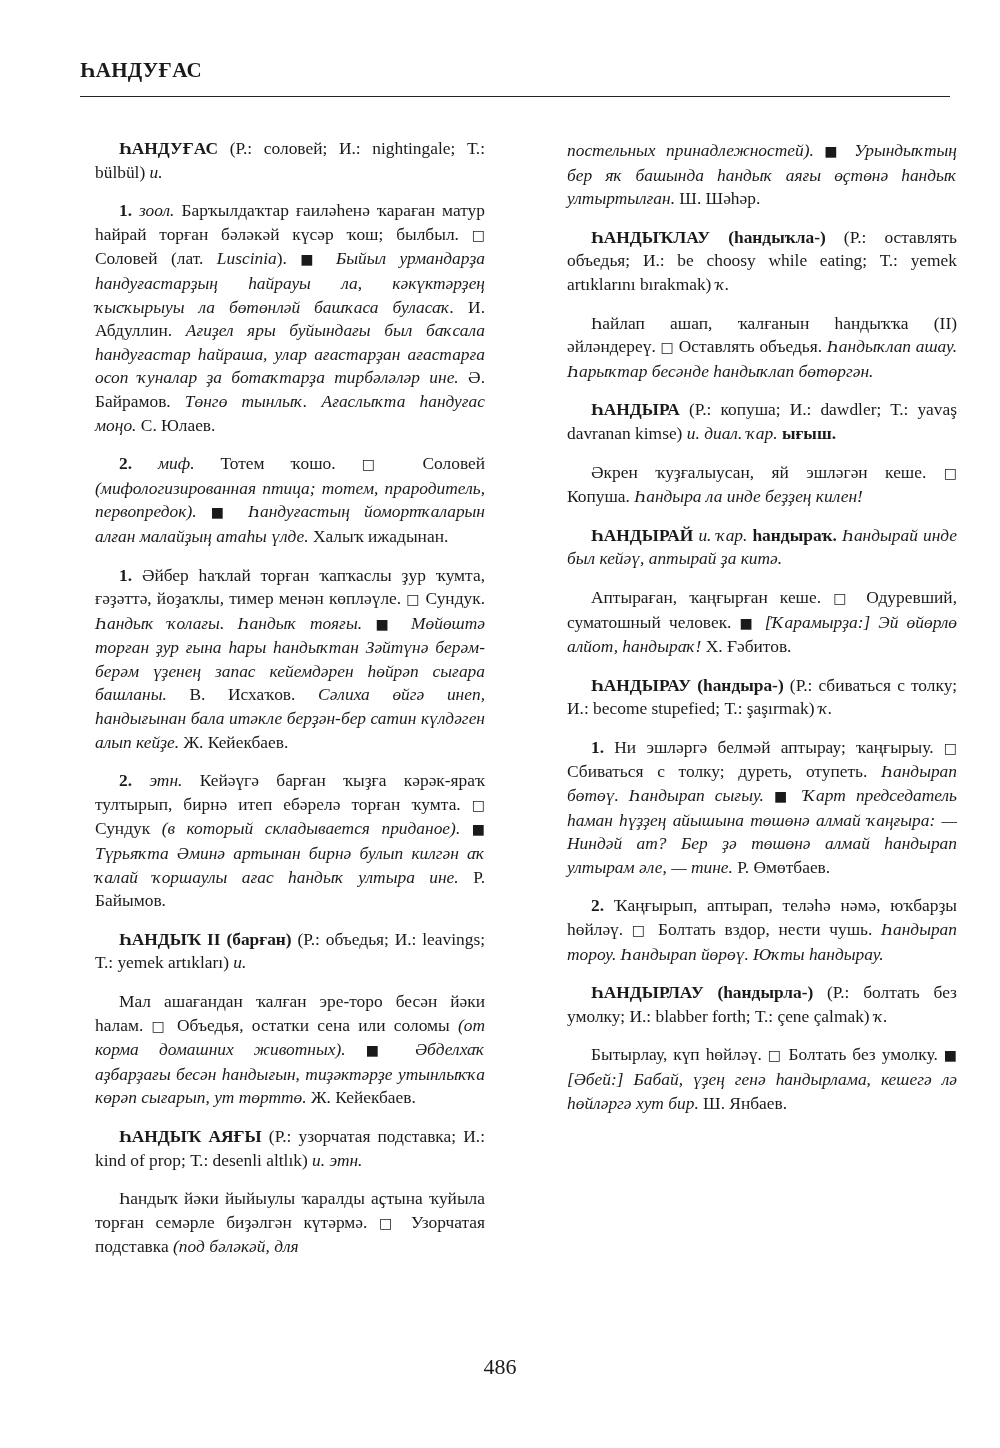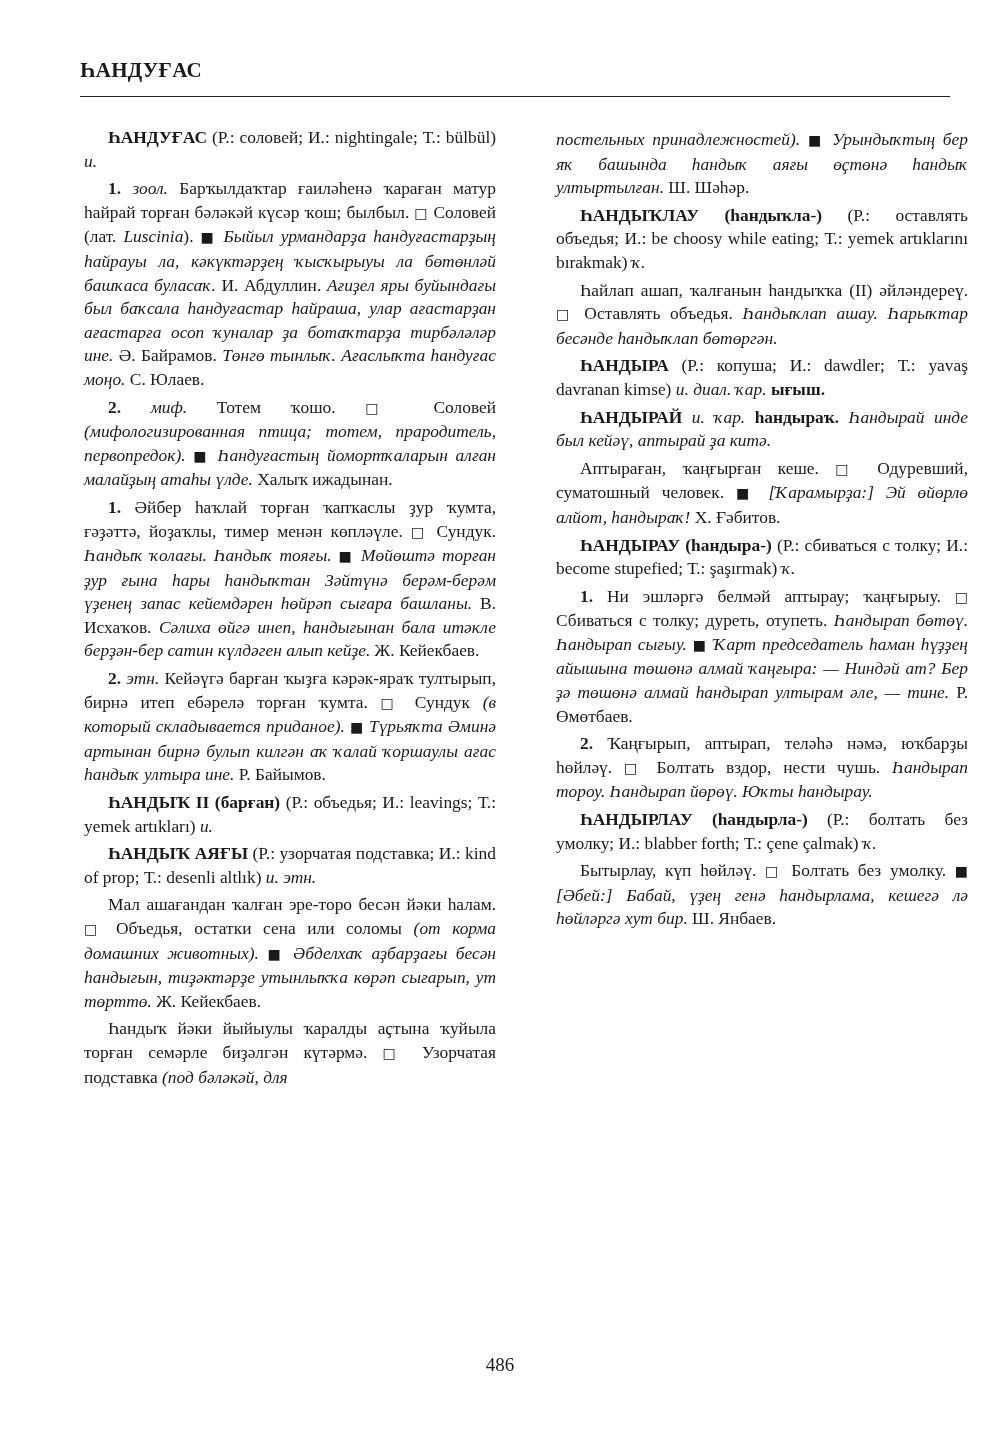--- a/index.html
+++ b/index.html
@@ -3,28 +3,28 @@
 <meta charset="utf-8">
 <style>
   html, body { margin: 0; padding: 0; background: #ffffff; }
   body { width: 1000px; height: 1448px; position: relative; overflow: hidden;
          font-family: "Liberation Serif", "DejaVu Serif", serif; color: #1a1a1a; }
   .running-head { position: absolute; left: 80px; top: 58px; font-size: 21px; font-weight: bold; letter-spacing: 0.3px; }
   .rule { position: absolute; left: 80px; top: 96px; width: 870px; height: 0; border-top: 1.6px solid #222; }
   .col { position: absolute; top: 122px; width: 420px; font-size: 17.4px; line-height: 23.6px; text-align: justify; hyphens: manual; }
   .col.left { left: 80px; }
   .col.right { left: 552px; width: 420px; top: 124px; }
-  .p { margin: 4px; text-indent: 24px; }
+  .p { margin: 15px; text-indent: 24px; }
   .p.cont { text-indent: 0; }
   .hw { font-weight: bold; }
   .i { font-style: italic; }
   .b { font-weight: bold; }
   .sq-open { font-family: "DejaVu Sans", sans-serif; font-size: 14px; }
   .sq-fill { font-family: "DejaVu Sans", sans-serif; font-size: 14px; }
-  .page-num { position: absolute; left: 0; right: 0; top: 1354px; text-align: center; font-size: 19px; }
+  .page-num { position: absolute; left: 0; right: 0; top: 1354px; text-align: center; font-size: 22px; }
 </style>
 </head>
 <body>
 
 <div class="running-head">ҺАНДУҒАС</div>
 <div class="rule"></div>
 
 <div class="col left">
 
   <p class="p">
@@ -41,45 +41,48 @@
     <span class="b">1. </span><span>Әйбер һаҡлай торған ҡапҡаслы ҙур ҡумта, ғәҙәттә, йоҙаҡлы, тимер менән көпләүле. </span><span class="sq-open">□</span><span> Сундук. </span><span class="i">Һандыҡ ҡолағы. Һандыҡ тояғы.</span> <span class="sq-fill">■</span><span class="i"> Мөйөштә торған ҙур ғына һары һандыҡтан Зәйтүнә берәм-берәм үҙенең запас кейемдәрен һөйрәп сығара башланы.</span><span> В. Исхаҡов. </span><span class="i">Сәлиха өйгә инеп, һандығынан бала итәкле берҙән-бер сатин күлдәген алып кейҙе.</span><span> Ж. Кейекбаев.</span>
   </p>
   <p class="p">
     <span class="b">2. </span><span class="i">этн.</span><span> Кейәүгә барған ҡыҙға кәрәк-яраҡ тултырып, бирнә итеп ебәрелә торған ҡумта. </span><span class="sq-open">□</span><span> Сундук </span><span class="i">(в который складывается приданое).</span> <span class="sq-fill">■</span><span class="i"> Түрьяҡта Әминә артынан бирнә булып килгән аҡ ҡалай ҡоршаулы ағас һандыҡ ултыра ине.</span><span> Р. Байымов.</span>
   </p>
 
   <p class="p">
     <span class="hw">ҺАНДЫҠ II (барған)</span><span> (Р.: объедья; И.: leavings; Т.: yemek artıkları) </span><span class="i">и.</span>
   </p>
   <p class="p">
-    <span class="hw">ҺАНДЫҠ АЯҒЫ</span><span> (Р.: узорчатая подставка; И.: kind of prop; Т.: desenli altlık) </span><span class="i">и. этн.</span>
+    <span>Мал ашағандан ҡалған эре-торо бесән йәки һалам. </span><span class="sq-open">□</span><span> Объедья, остатки сена или соломы </span><span class="i">(от корма домашних животных).</span> <span class="sq-fill">■</span><span class="i"> Әбделхаҡ аҙбарҙағы бесән һандығын, тиҙәктәрҙе утынлыҡҡа көрәп сығарып, ут төрттө.</span><span> Ж. Кейекбаев.</span>
   </p>
 
   <p class="p">
-    <span>Мал ашағандан ҡалған эре-торо бесән йәки һалам. </span><span class="sq-open">□</span><span> Объедья, остатки сена или соломы </span><span class="i">(от корма домашних животных).</span> <span class="sq-fill">■</span><span class="i"> Әбделхаҡ аҙбарҙағы бесән һандығын, тиҙәктәрҙе утынлыҡҡа көрәп сығарып, ут төрттө.</span><span> Ж. Кейекбаев.</span>
+    <span class="hw">ҺАНДЫҠ АЯҒЫ</span><span> (Р.: узорчатая подставка; И.: kind of prop; Т.: desenli altlık) </span><span class="i">и. этн.</span>
   </p>
   <p class="p">
     <span>Һандыҡ йәки йыйыулы ҡаралды аҫтына ҡуйыла торған семәрле биҙәлгән күтәрмә. </span><span class="sq-open">□</span><span> Узорчатая подставка </span><span class="i">(под бәләкәй, для</span>
   </p>
 </div>
 
 <div class="col right">
   <p class="p cont">
     <span class="i">постельных принадлежностей).</span> <span class="sq-fill">■</span><span class="i"> Урындыҡтың бер яҡ башында һандыҡ аяғы өҫтөнә һандыҡ ултыртылған.</span><span> Ш. Шәһәр.</span>
   </p>
 
   <p class="p">
     <span class="hw">ҺАНДЫҠЛАУ (һандыҡла-)</span><span> (Р.: оставлять объедья; И.: be choosy while eating; Т.: yemek artıklarını bırakmak) </span><span class="i">ҡ.</span>
   </p>
   <p class="p">
     <span>Һайлап ашап, ҡалғанын һандыҡҡа (II) әйләндереү. </span><span class="sq-open">□</span><span> Оставлять объедья. </span><span class="i">Һандыҡлап ашау. Һарыҡтар бесәнде һандыҡлап бөтөргән.</span>
   </p>
 
   <p class="p">
     <span class="hw">ҺАНДЫРА</span><span> (Р.: копуша; И.: dawdler; Т.: yavaş davranan kimse) </span><span class="i">и. диал. ҡар.</span><span class="b"> ығыш.</span>
+  </p>
+  <p class="p">
+    <span>Әкрен ҡуҙғалыусан, яй эшләгән кеше. </span><span class="sq-open">□</span><span> Копуша. </span><span class="i">Һандыра ла инде беҙҙең килен!</span>
   </p>
 
   <p class="p">
     <span class="hw">ҺАНДЫРАЙ</span><span class="i"> и. ҡар.</span><span class="b"> һандыраҡ.</span><span class="i"> Һандырай инде был кейәү, аптырай ҙа китә.</span>
   </p>
 
   <p class="p">
     <span>Аптыраған, ҡаңғырған кеше. </span><span class="sq-open">□</span><span> Одуревший, суматошный человек. </span><span class="sq-fill">■</span><span class="i"> [Ҡарамырҙа:] Эй өйөрлө алйот, һандыраҡ!</span><span> Х. Ғәбитов.</span>
   </p>
 

